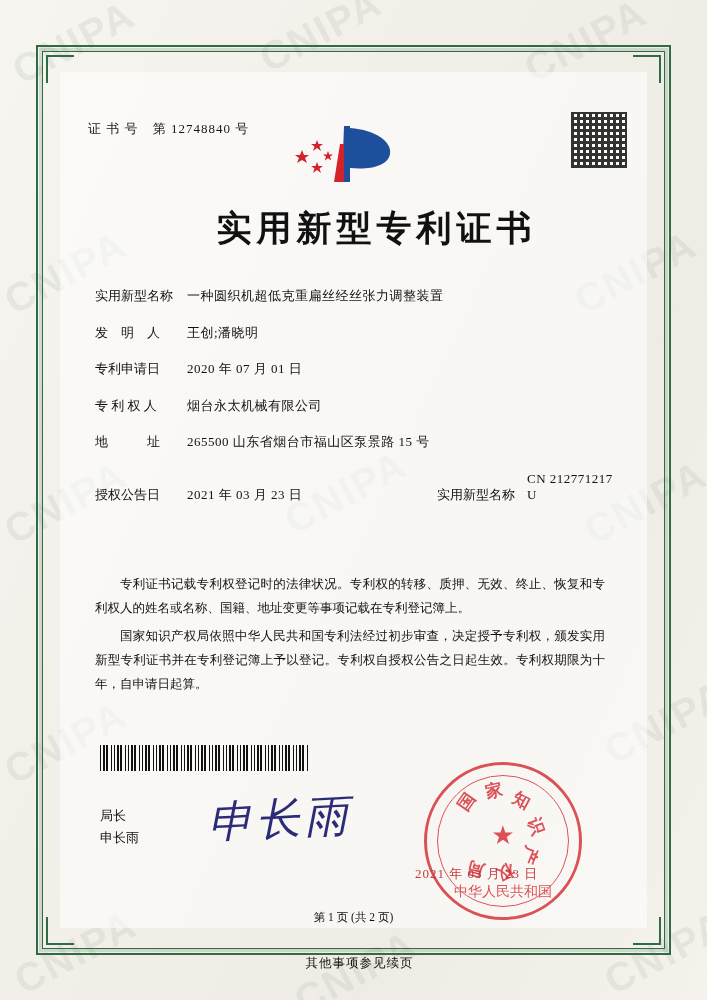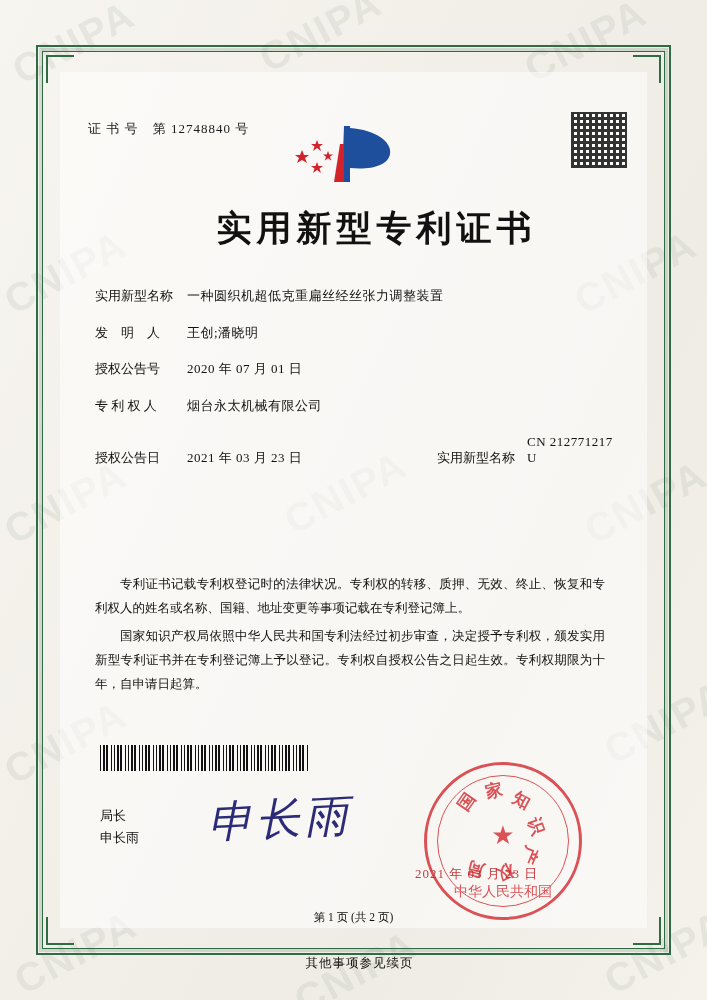--- a/index.html
+++ b/index.html
@@ -346,26 +346,30 @@
   <div class="fields" id="field-rows">
       <div class="frow">
         <div class="flabel">实用新型名称</div>
         <div class="fvalue">一种圆织机超低克重扁丝经丝张力调整装置</div>
       </div>
       <div class="frow">
         <div class="flabel">发　明　人</div>
         <div class="fvalue">王创;潘晓明</div>
       </div>
       <div class="frow">
-        <div class="flabel">授权公告号</div>
+        <div class="flabel">专利申请日</div>
         <div class="fvalue">2020 年 07 月 01 日</div>
       </div>
       <div class="frow">
         <div class="flabel">专 利 权 人</div>
         <div class="fvalue">烟台永太机械有限公司</div>
+      </div>
+      <div class="frow">
+        <div class="flabel">地　　　址</div>
+        <div class="fvalue">265500 山东省烟台市福山区泵景路 15 号</div>
       </div>
       <div class="frow pair">
         <div class="flabel">授权公告日</div>
         <div class="fvalue">2021 年 03 月 23 日</div>
         <div class="flabel2">实用新型名称</div>
         <div class="fvalue2">CN 212771217 U</div>
       </div>
     </div>
 
   <div class="paras" id="paragraph-block">

